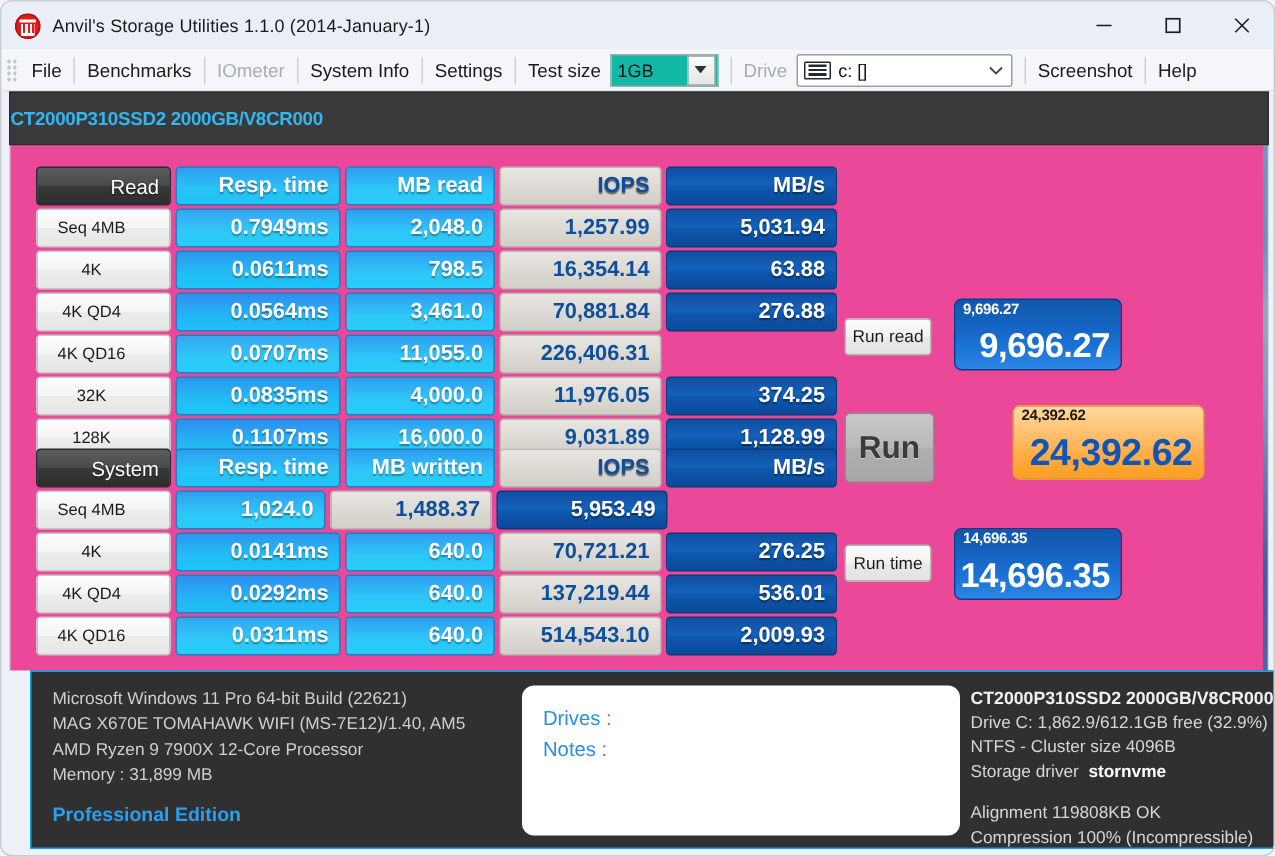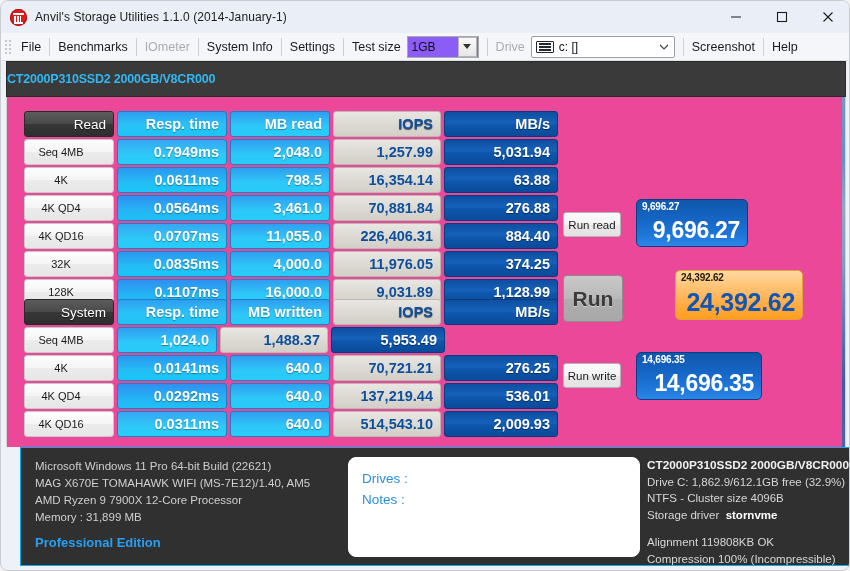--- a/index.html
+++ b/index.html
@@ -77,21 +77,21 @@
   .msep {
     width: 1px; height: 18px; background: #cdd1d7; flex: 0 0 auto;
   }
   .mlabel {
     font-size: 12.5px; color: #1b1b1b; padding: 0 6px 0 8px; white-space: nowrap;
   }
   .mlabel.dim { color: #a9acb1; }
 
   
   #testsize-combo {
-    width: 72px; height: 22px; background: #8b5cf6;
+    width: 72px; height: 22px; background: #14b8a6;
     border: 1px solid #a7a9ad; display: flex; align-items: center;
     flex: 0 0 auto;
   }
   #testsize-value { font-size: 12px; color: #111; padding-left: 4px; flex: 1; }
   #testsize-arrow {
     width: 19px; height: 20px; margin: 0 1px 0 0;
     background: linear-gradient(#fbfbfb, #e6e6e6);
     border: 1px solid #b3b5b9;
     display: flex; align-items: center; justify-content: center;
   }
@@ -385,21 +385,20 @@
         <div class="cell c-resp">0.0564ms</div>
         <div class="cell c-mb">3,461.0</div>
         <div class="cell c-iops">70,881.84</div>
         <div class="cell c-mbs">276.88</div>
       </div>
       <div class="trow tint1">
         <div class="cell c-label">4K QD16</div>
         <div class="cell c-resp">0.0707ms</div>
         <div class="cell c-mb">11,055.0</div>
         <div class="cell c-iops">226,406.31</div>
-        <div class="cell c-mbs">884.40</div>
       </div>
       <div class="trow tint2">
         <div class="cell c-label">32K</div>
         <div class="cell c-resp">0.0835ms</div>
         <div class="cell c-mb">4,000.0</div>
         <div class="cell c-iops">11,976.05</div>
         <div class="cell c-mbs tint6y">374.25</div>
       </div>
       <div class="trow tint3">
         <div class="cell c-label">128K</div>
@@ -442,33 +441,33 @@
         <div class="cell c-label">4K QD16</div>
         <div class="cell c-resp">0.0311ms</div>
         <div class="cell c-mb">640.0</div>
         <div class="cell c-iops">514,543.10</div>
         <div class="cell c-mbs">2,009.93</div>
       </div>
     </div>
 
     <div class="run-btn" style="left:556px; top:115px; width:58px; height:25px;">Run read</div>
     <div id="run-main" style="left:556px; top:178px; width:60px; height:47px;">Run</div>
-    <div class="run-btn" style="left:556px; top:266px; width:58px; height:25px;">Run write</div>
+    <div class="run-btn" style="left:556px; top:266px; width:58px; height:25px;">Run time</div>
 
     <div class="score-box" style="left:629px; top:102px; width:112px; height:48px;">
       <div class="score-small">9,696.27</div>
       <div class="score-big">9,696.27</div>
     </div>
 
     <div id="score-total" style="left:668px; top:173px; width:128px; height:50px;">
       <div class="score-small">24,392.62</div>
       <div class="score-big">24,392.62</div>
     </div>
 
-    <div class="score-box" style="left:629px; top:255px; width:126px; height:48px;">
+    <div class="score-box" style="left:629px; top:255px; width:112px; height:48px;">
       <div class="score-small">14,696.35</div>
       <div class="score-big">14,696.35</div>
     </div>
   </div>
 
   <div id="info-panel">
     <div id="info-left">
       <div class="line">Microsoft Windows 11 Pro 64-bit Build (22621)</div>
       <div class="line">MAG X670E TOMAHAWK WIFI (MS-7E12)/1.40, AM5</div>
       <div class="line">AMD Ryzen 9 7900X 12-Core Processor</div>

